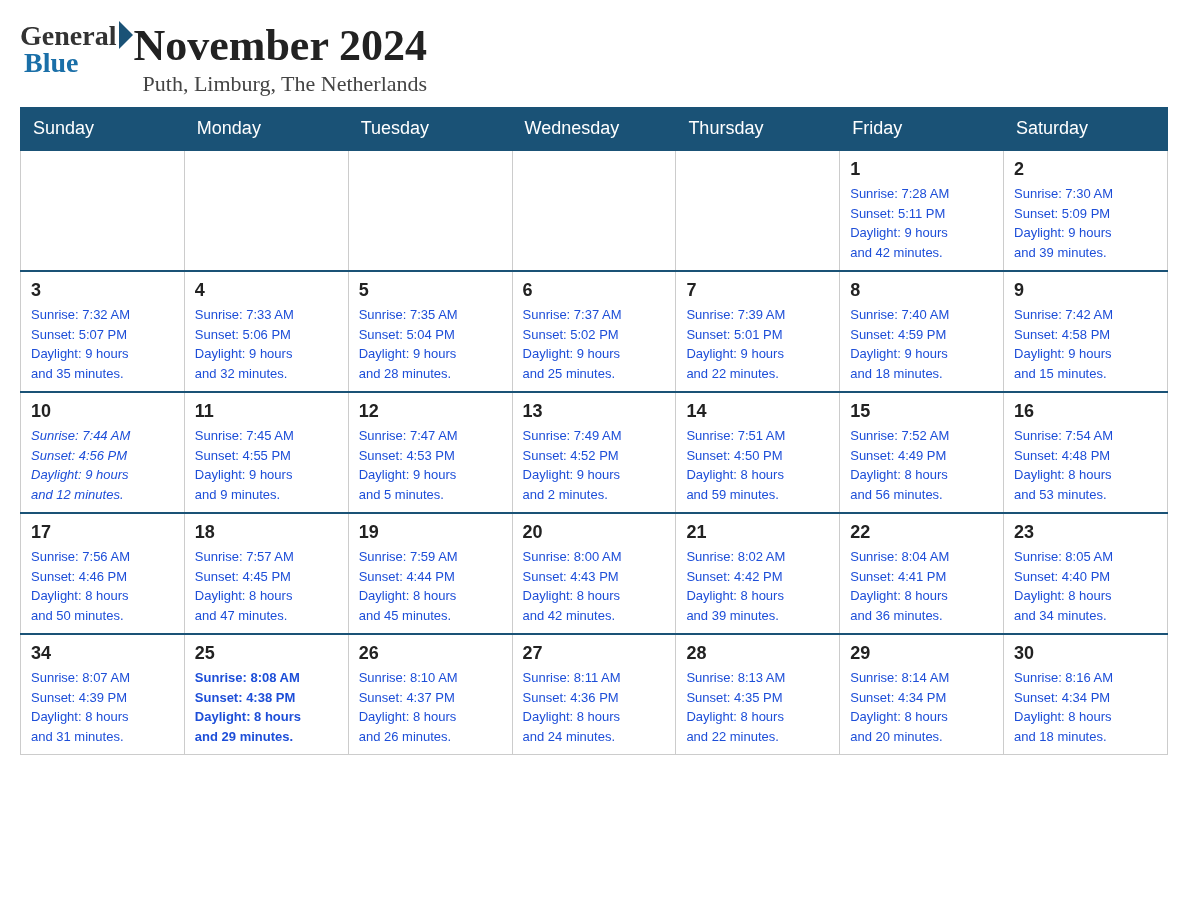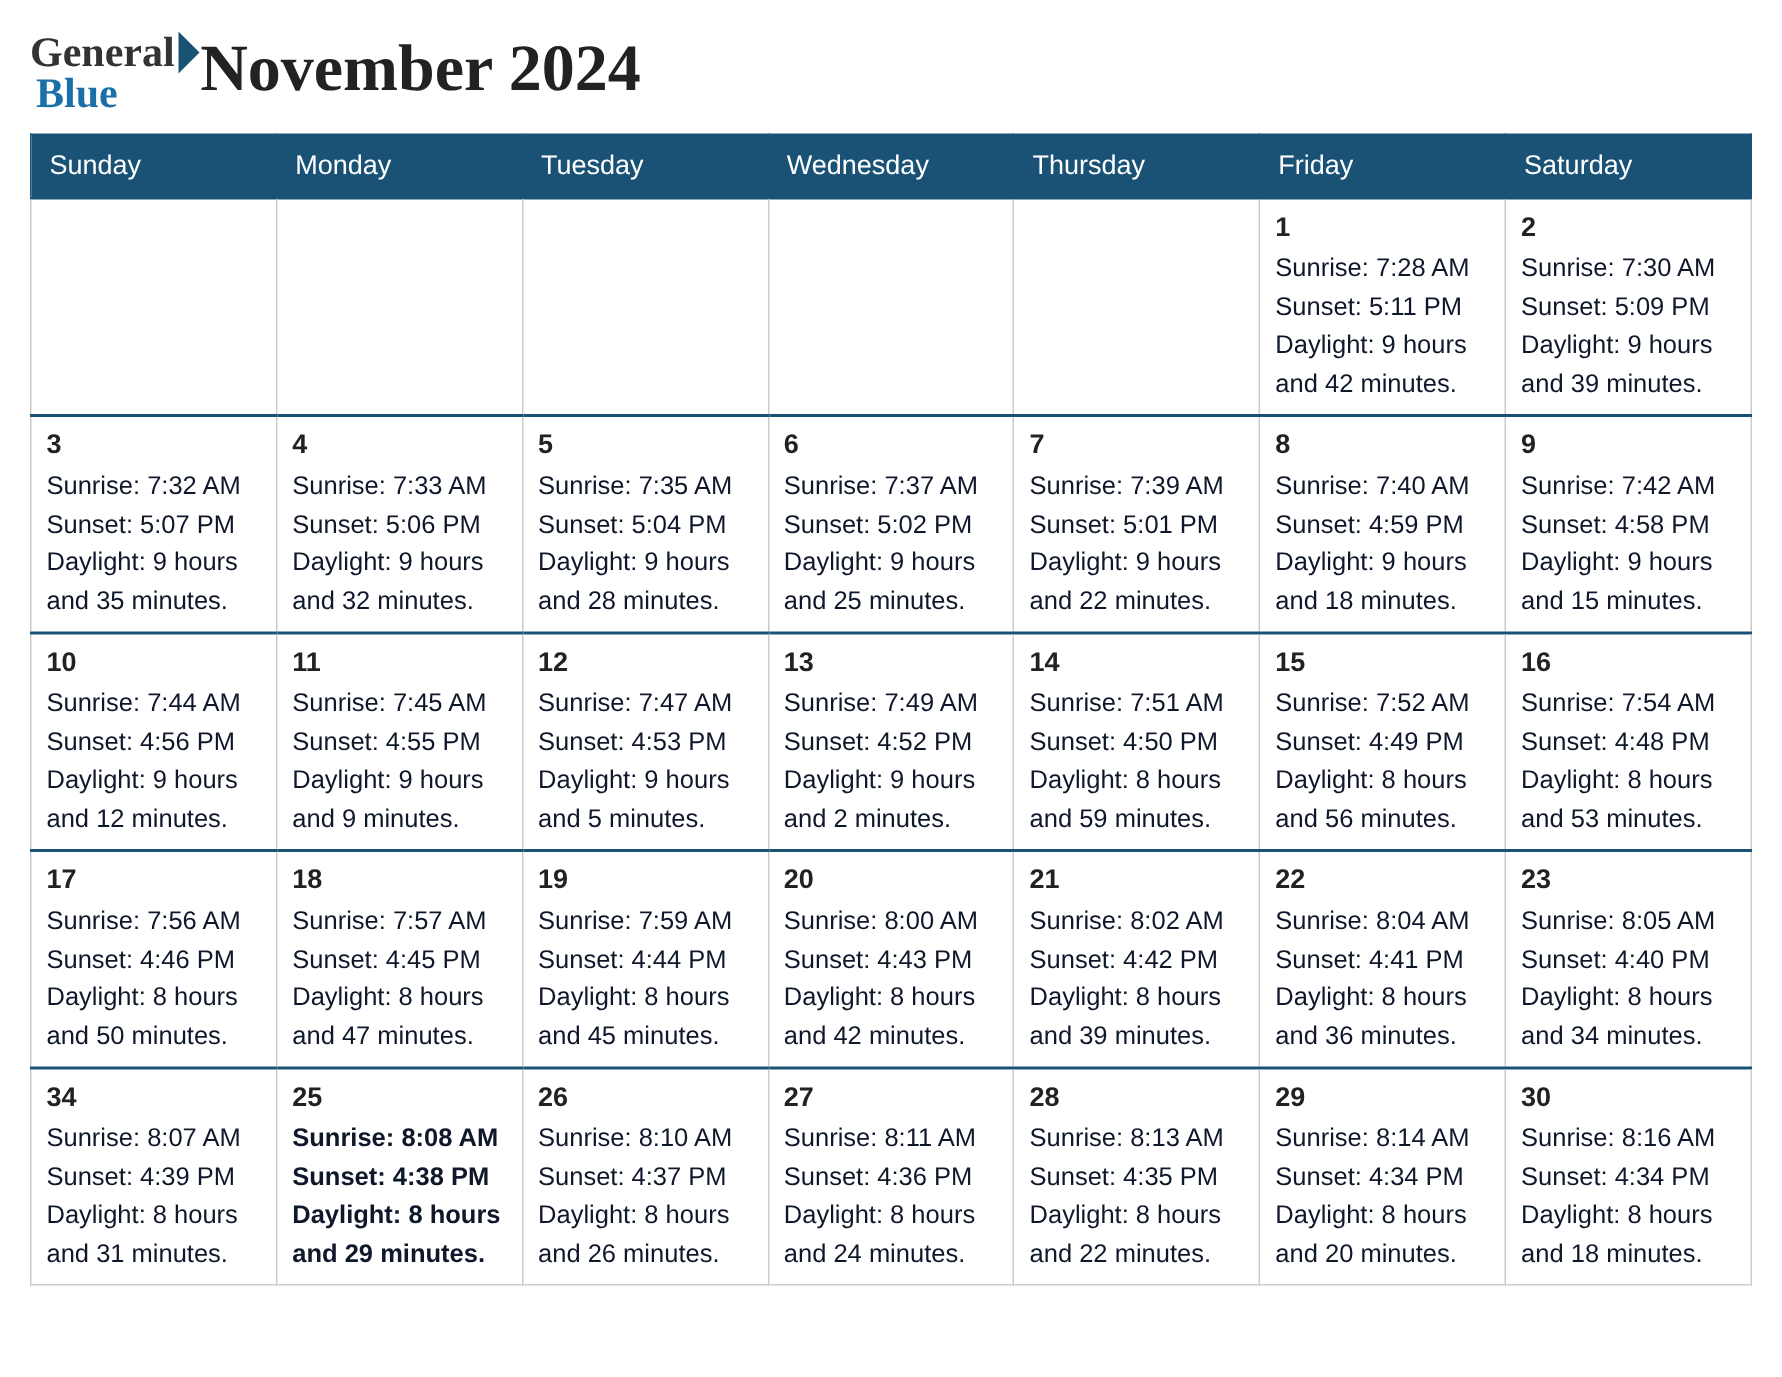--- a/index.html
+++ b/index.html
@@ -90,41 +90,42 @@
     .calendar tbody tr td {
       border-top: 2px solid #1a5276;
     }
     .day-number {
       font-size: 18px;
       font-weight: bold;
       color: #222;
       margin-bottom: 4px;
     }
     .day-info {
-      font-size: 17px;
-      color: #0f172a;
+      font-size: 13px;
+      color: #1d4ed8;
       line-height: 1.5;
     }
     .empty-cell {
       background: #f5f5f5;
     }
   </style>
 </head>
 <body>
 
 <div class="header">
   <div class="logo">
     <div class="logo-top">
       <span class="logo-general">General</span>
       <div class="logo-triangle"></div>
     </div>
     <span class="logo-blue">Blue</span>
   </div>
   <div class="title-section">
     <div class="month-title">November 2024</div>
+    <div class="location">Puth, Limburg, The Netherlands</div>
   </div>
 </div>
 
 <table class="calendar">
   <thead>
     <tr>
     <th>Sunday</th>
         <th>Monday</th>
         <th>Tuesday</th>
         <th>Wednesday</th>
@@ -202,21 +203,21 @@
           <div class="day-number">9</div>
           <div class="day-info" style="white-space: pre-line;">Sunrise: 7:42 AM
 Sunset: 4:58 PM
 Daylight: 9 hours
 and 15 minutes.</div>
         </td>
       </tr>
       <tr>
         <td>
           <div class="day-number">10</div>
-          <div class="day-info" style="white-space: pre-line;">Sunrise: 7:44 AM
+          <div class="day-info" style="white-space: pre-line; font-style: italic;">Sunrise: 7:44 AM
 Sunset: 4:56 PM
 Daylight: 9 hours
 and 12 minutes.</div>
         </td>
         <td>
           <div class="day-number">11</div>
           <div class="day-info" style="white-space: pre-line;">Sunrise: 7:45 AM
 Sunset: 4:55 PM
 Daylight: 9 hours
 and 9 minutes.</div>

